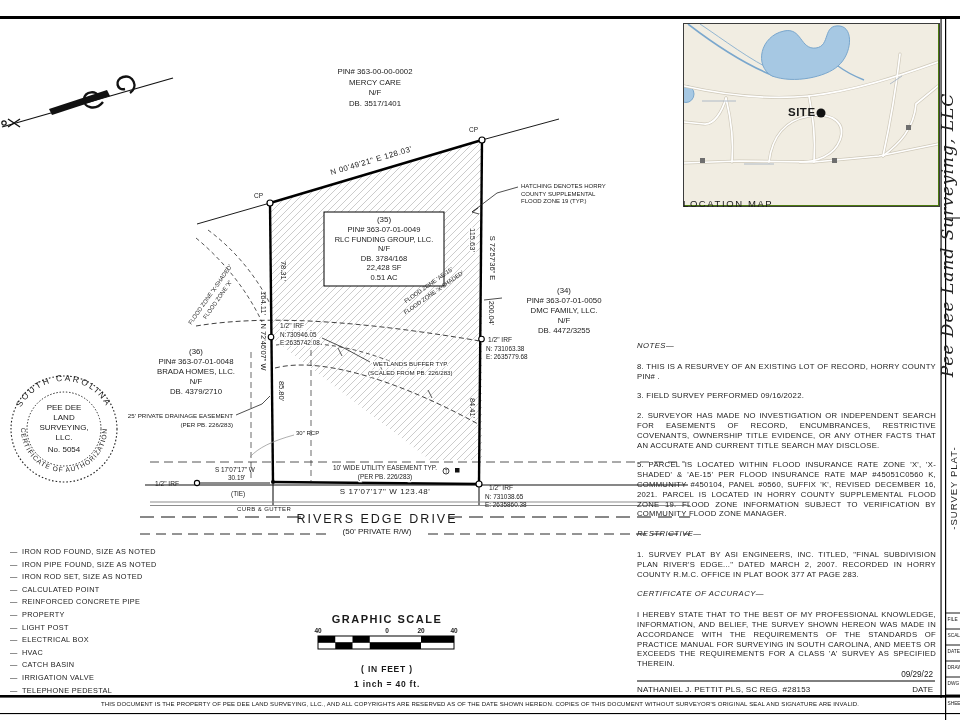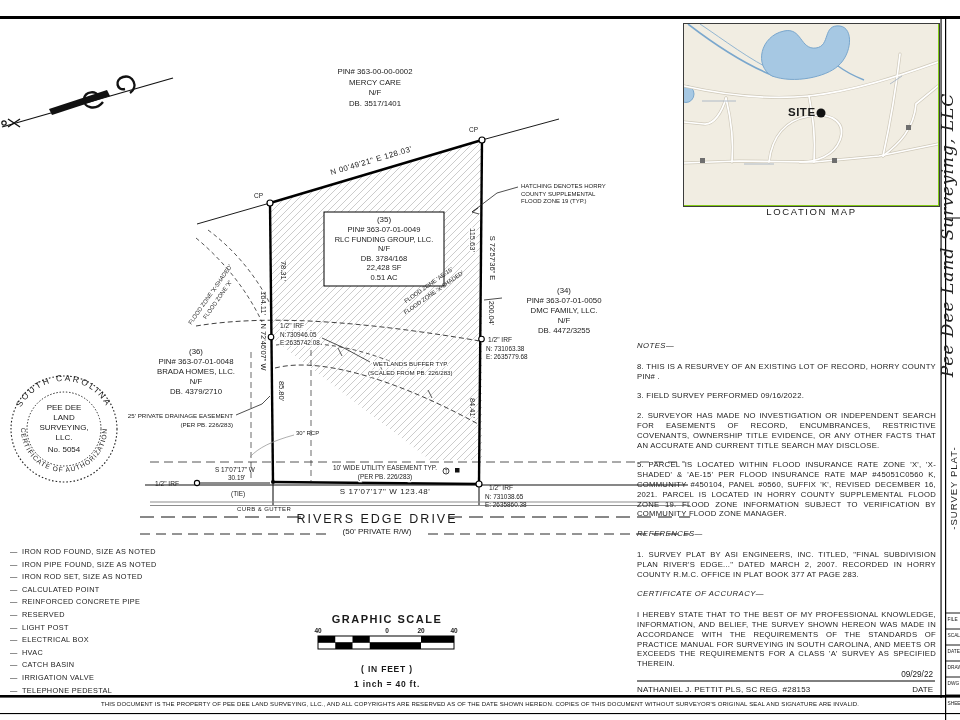--- a/index.html
+++ b/index.html
@@ -3,22 +3,22 @@
 <meta charset="utf-8">
 <style>
   html,body{margin:0;padding:0;background:#fff;}
   .sheet{position:relative;width:960px;height:720px;background:#ffffff;overflow:hidden;
          font-family:"Liberation Sans",sans-serif;color:#151515;}
   .abs{position:absolute;}
   svg text{font-family:"Liberation Sans",sans-serif;fill:#1a1a1a;}
   .halo{paint-order:stroke;stroke:#ffffff;stroke-width:2.4px;}
   
   .map-box{position:absolute;left:683px;top:23px;width:257px;height:184px;
-           border:1.4px solid #3c3c3c;box-sizing:border-box;background:#84cc16;}
-  .map-caption{position:absolute;left:683px;top:206px;width:257px;text-align:center;
+           border:1.4px solid #3c3c3c;box-sizing:border-box;background:#4d7c0f;}
+  .map-caption{position:absolute;left:683px;top:198px;width:257px;
                font-size:9.5px;letter-spacing:1.6px;color:#1a1a1a;}
   
   .notes{position:absolute;left:637px;top:341px;width:299px;font-size:7.7px;line-height:9.8px;
          letter-spacing:.25px;text-align:justify;color:#222;}
   .notes .h{margin:0 0 11px;letter-spacing:.5px;font-style:italic;}
   .notes p{margin:0 0 10px;}
   
   .legend{position:absolute;left:10px;top:546px;font-size:7.3px;line-height:12.6px;
           letter-spacing:.35px;white-space:nowrap;color:#1a1a1a;}
   .legend .row span.d{display:inline-block;width:12px;}
@@ -335,33 +335,33 @@
     </svg>
   </div>
   <div class="map-caption">LOCATION MAP</div>
 
   <div class="notes">
     <div class="h">NOTES—</div>
     <p>8. THIS IS A RESURVEY OF AN EXISTING LOT OF RECORD, HORRY COUNTY PIN# .</p>
     <p>3. FIELD SURVEY PERFORMED 09/16/2022.</p>
     <p>2. SURVEYOR HAS MADE NO INVESTIGATION OR INDEPENDENT SEARCH FOR EASEMENTS OF RECORD, ENCUMBRANCES, RESTRICTIVE COVENANTS, OWNERSHIP TITLE EVIDENCE, OR ANY OTHER FACTS THAT AN ACCURATE AND CURRENT TITLE SEARCH MAY DISCLOSE.</p>
     <p>5. PARCEL IS LOCATED WITHIN FLOOD INSURANCE RATE ZONE 'X', 'X-SHADED' &amp; 'AE-15' PER FLOOD INSURANCE RATE MAP #45051C0560 K, COMMUNITY #450104, PANEL #0560, SUFFIX 'K', REVISED DECEMBER 16, 2021. PARCEL IS LOCATED IN HORRY COUNTY SUPPLEMENTAL FLOOD ZONE 19. FLOOD ZONE INFORMATION SUBJECT TO VERIFICATION BY COMMUNITY FLOOD ZONE MANAGER.</p>
-    <div class="h">REFERENCES—</div>
+    <div class="h">RESTRICTIVE—</div>
     <p>1. SURVEY PLAT BY ASI ENGINEERS, INC. TITLED, "FINAL SUBDIVISION PLAN RIVER'S EDGE..." DATED MARCH 2, 2007. RECORDED IN HORRY COUNTY R.M.C. OFFICE IN PLAT BOOK 377 AT PAGE 283.</p>
     <div class="h">CERTIFICATE OF ACCURACY—</div>
     <p>I HEREBY STATE THAT TO THE BEST OF MY PROFESSIONAL KNOWLEDGE, INFORMATION, AND BELIEF, THE SURVEY SHOWN HEREON WAS MADE IN ACCORDANCE WITH THE REQUIREMENTS OF THE STANDARDS OF PRACTICE MANUAL FOR SURVEYING IN SOUTH CAROLINA, AND MEETS OR EXCEEDS THE REQUIREMENTS FOR A CLASS 'A' SURVEY AS SPECIFIED THEREIN.</p>
   </div>
 
   <div class="legend">
     <div class="row"><span class="d">—</span><span>IRON ROD FOUND, SIZE AS NOTED</span></div>
     <div class="row"><span class="d">—</span><span>IRON PIPE FOUND, SIZE AS NOTED</span></div>
     <div class="row"><span class="d">—</span><span>IRON ROD SET, SIZE AS NOTED</span></div>
     <div class="row"><span class="d">—</span><span>CALCULATED POINT</span></div>
     <div class="row"><span class="d">—</span><span>REINFORCED CONCRETE PIPE</span></div>
-    <div class="row"><span class="d">—</span><span>RESERVED</span></div>
+    <div class="row"><span class="d">—</span><span>PROPERTY</span></div>
     <div class="row"><span class="d">—</span><span>LIGHT POST</span></div>
     <div class="row"><span class="d">—</span><span>ELECTRICAL BOX</span></div>
     <div class="row"><span class="d">—</span><span>HVAC</span></div>
     <div class="row"><span class="d">—</span><span>CATCH BASIN</span></div>
     <div class="row"><span class="d">—</span><span>IRRIGATION VALVE</span></div>
     <div class="row"><span class="d">—</span><span>TELEPHONE PEDESTAL</span></div>
   </div>
 
   <div class="company-vert">Pee Dee Land Surveying, LLC</div>
   <div class="plat-vert">-SURVEY PLAT-</div>

